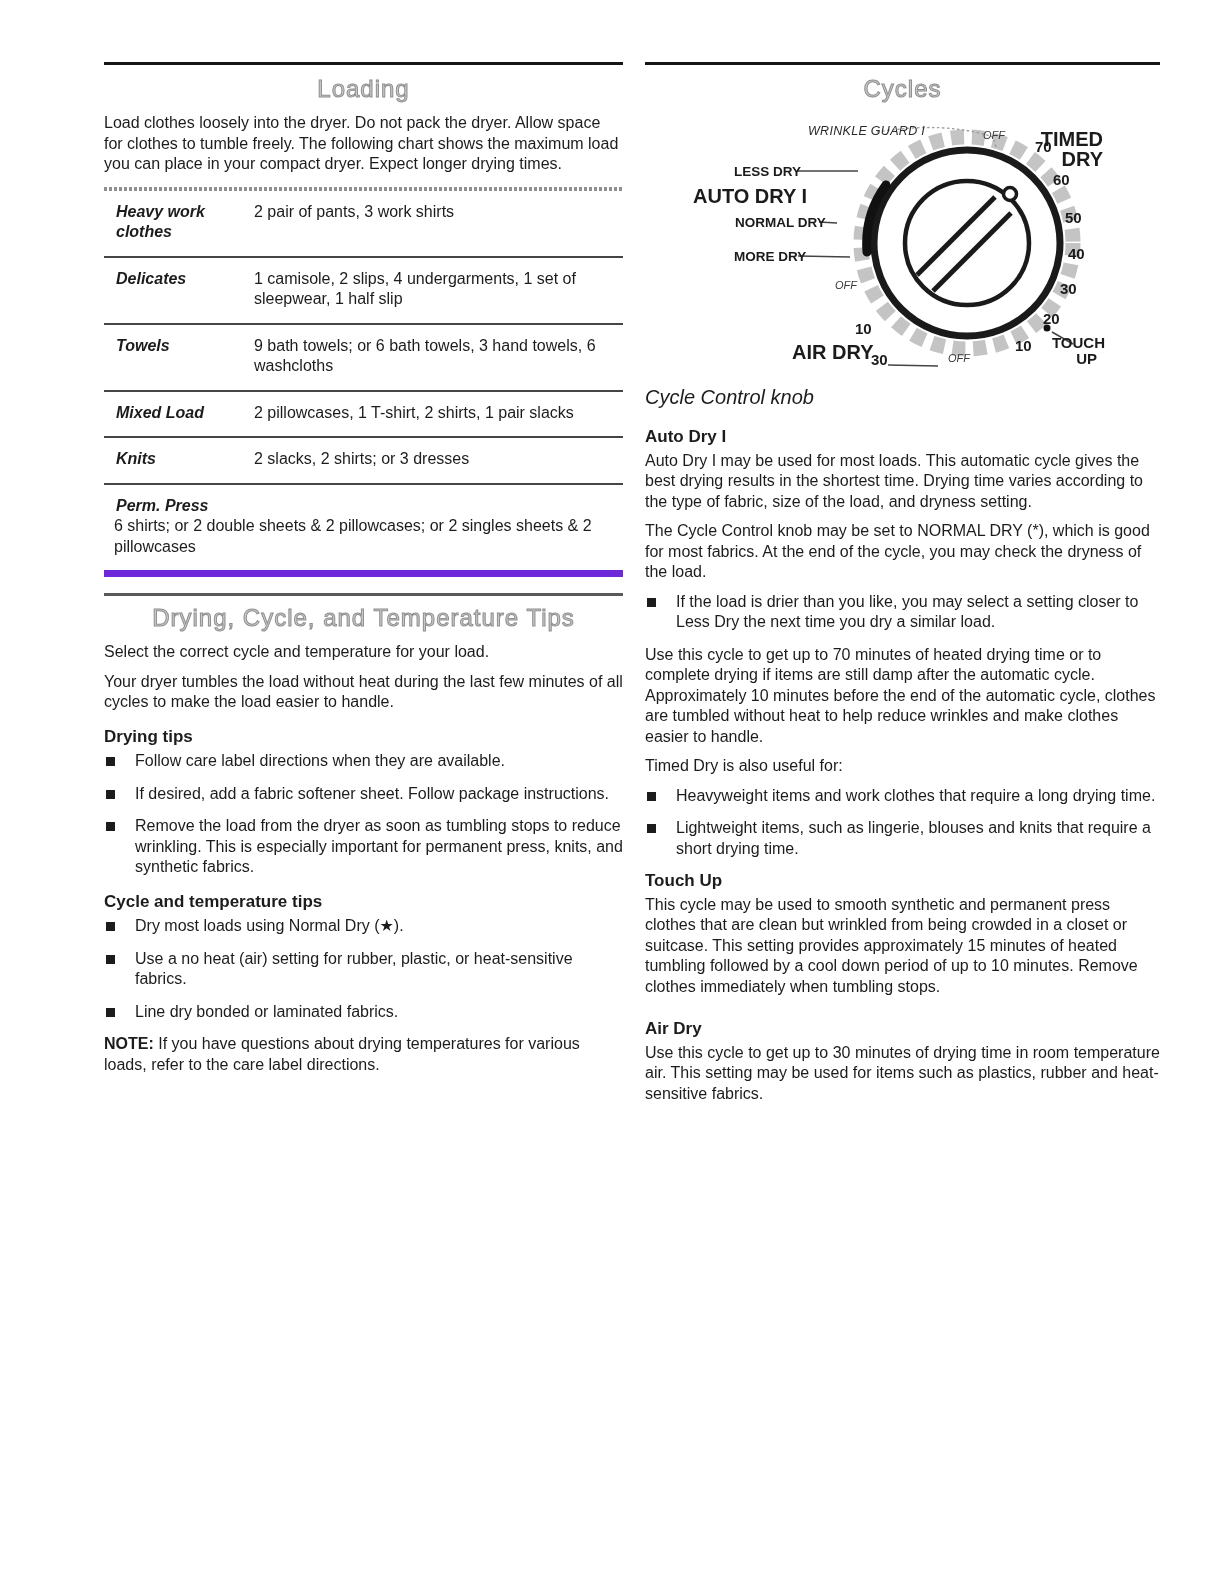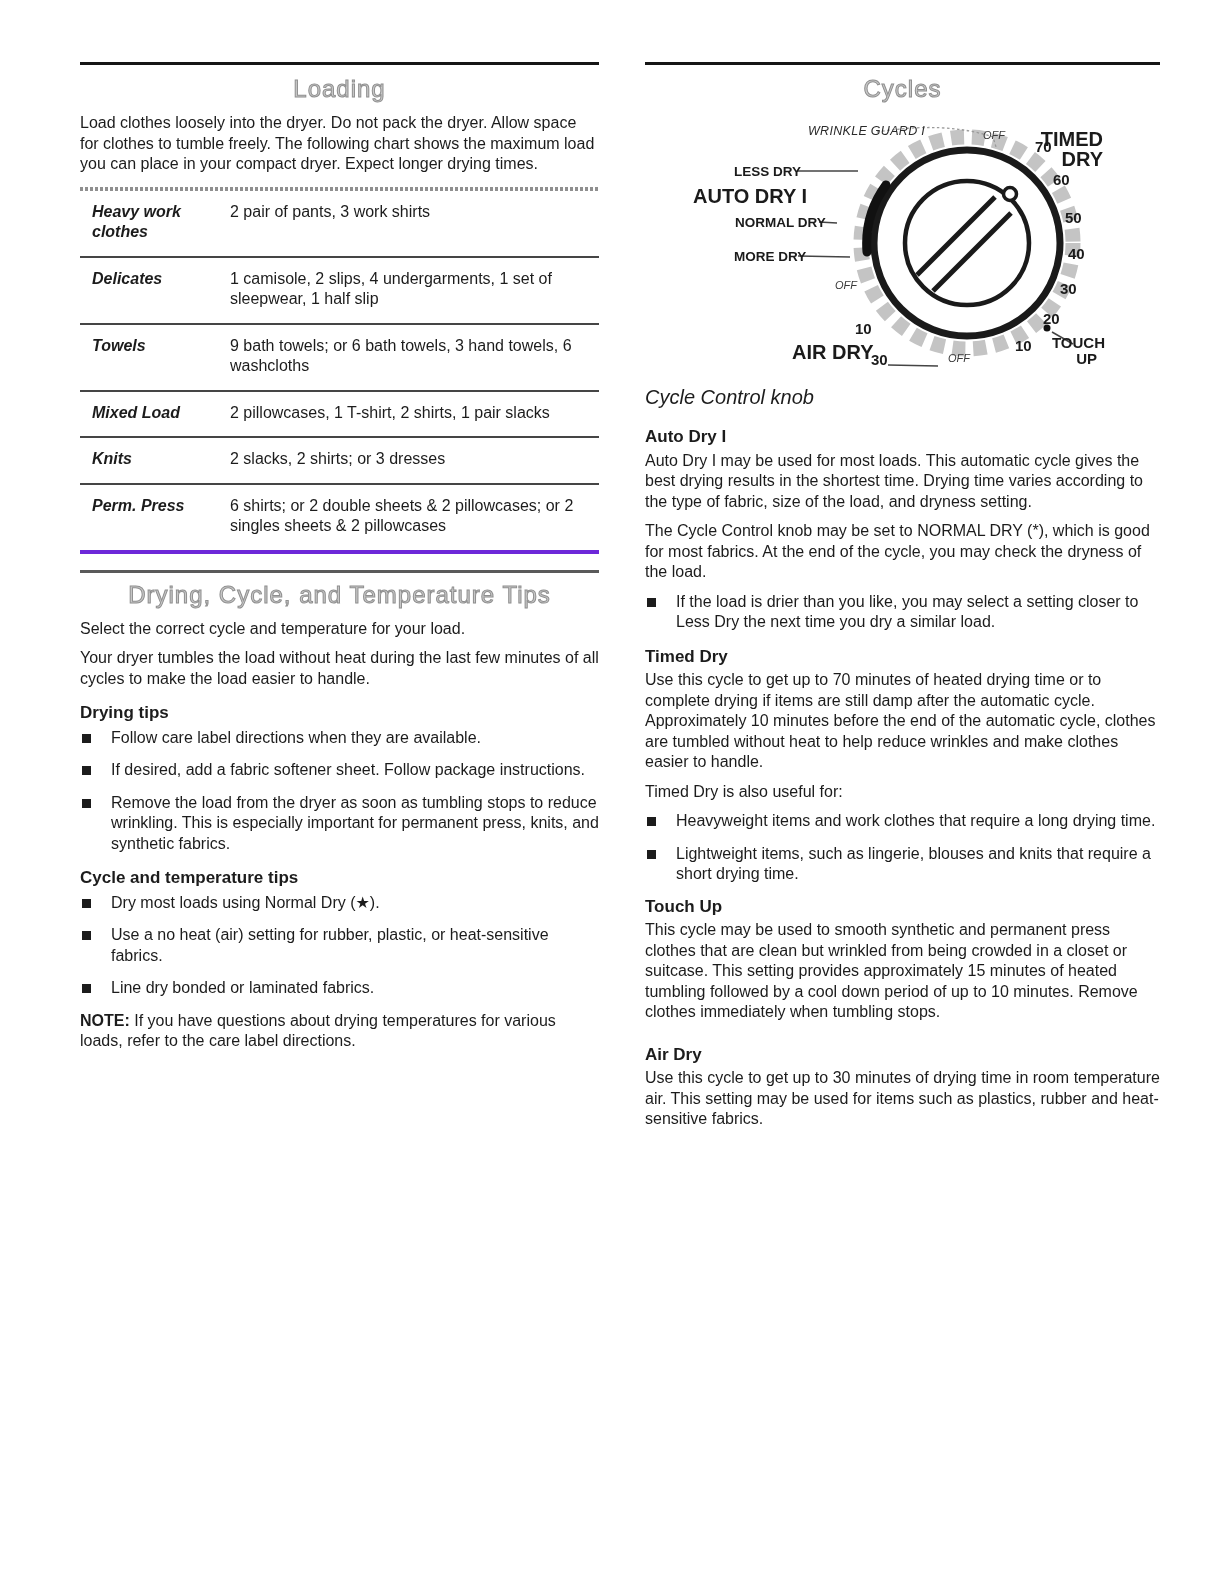--- a/index.html
+++ b/index.html
@@ -3,40 +3,40 @@
 <meta charset="utf-8">
 <style>
   html,body { margin:0; padding:0; background:#e8e8e8; }
   .page {
     position:relative; width:1212px; height:1574px; margin:0 auto;
     background:#ffffff; color:#1c1c1c;
     font-family:"Liberation Sans","DejaVu Sans",sans-serif;
     font-size:16px; line-height:20.5px;
   }
   .col { position:absolute; top:62px; }
-  .col-left  { left:80px;  width:519px; }
+  .col-left  { left:104px;  width:519px; }
   .col-right { left:645px; width:515px; }
   .top-rule { height:3px; background:#161616; margin-bottom:10px; }
   .section-rule { height:3px; background:#5a5a5a; margin:16px 0 8px; }
   .stipple-heading {
     text-align:center; font-size:24px; line-height:28px;
     color:#c9c9c9; -webkit-text-stroke:1px #8f8f8f;
     letter-spacing:1px; margin:8px 0 10px;
   }
   p { margin:0 0 9px; }
   .subhead { font-size:17px; font-weight:bold; margin:14px 0 3px; }
   .bullet { display:flex; margin:4px 0 12px; }
   .bullet .sq { flex:none; width:9px; height:9px; background:#1c1c1c; margin:6px 20px 0 2px; }
   .bullet .btext { flex:1; }
 
   
   .load-table { margin-top:12px; }
   .tbl-top-stipple { height:4px; background-image:repeating-linear-gradient(90deg,#8f8f8f 0 3px,#ffffff 3px 5px); }
   .tbl-row { display:flex; padding:11px 0 13px; border-bottom:2px solid #454545; }
-  .tbl-row:last-child { border-bottom:4px solid #6d28d9; }
+  .tbl-row:last-child { border-bottom:7px solid #6d28d9;flex-direction:column; }
   .tbl-label { flex:none; width:140px; font-weight:bold; padding-left:12px; box-sizing:border-box;font-style:italic; }
   .tbl-desc { flex:1; padding-left:10px; }
 
   
   .knob-wrap { margin-top:12px; }
   svg text { font-family:"Liberation Sans","DejaVu Sans",sans-serif; }
   .dial-num { font-weight:bold; font-size:15px; fill:#1b1b1b; }
   .dial-big { font-weight:bold; font-size:20px; fill:#1b1b1b; }
   .dial-med { font-weight:bold; font-size:13.5px; fill:#1b1b1b; }
   .dial-off { font-style:italic; font-size:11px; fill:#3a3a3a; }
@@ -181,21 +181,20 @@
     </div>
 
     <div class="subhead" style="margin-top:20px;">Auto Dry I</div>
     <p>Auto Dry I may be used for most loads. This automatic cycle gives the best drying results in the shortest time. Drying time varies according to the type of fabric, size of the load, and dryness setting.</p>
     <p>The Cycle Control knob may be set to NORMAL DRY (*), which is good for most fabrics. At the end of the cycle, you may check the dryness of the load.</p>
     <div class="bullet">
       <span class="sq"></span>
       <span class="btext">If the load is drier than you like, you may select a setting closer to Less Dry the next time you dry a similar load.</span>
     </div>
 
-    <div class="subhead">Timed Dry</div>
     <p>Use this cycle to get up to 70 minutes of heated drying time or to complete drying if items are still damp after the automatic cycle. Approximately 10 minutes before the end of the automatic cycle, clothes are tumbled without heat to help reduce wrinkles and make clothes easier to handle.</p>
     <p>Timed Dry is also useful for:</p>
     <div class="bullet">
       <span class="sq"></span>
       <span class="btext">Heavyweight items and work clothes that require a long drying time.</span>
     </div>
     <div class="bullet">
       <span class="sq"></span>
       <span class="btext">Lightweight items, such as lingerie, blouses and knits that require a short drying time.</span>
     </div>

